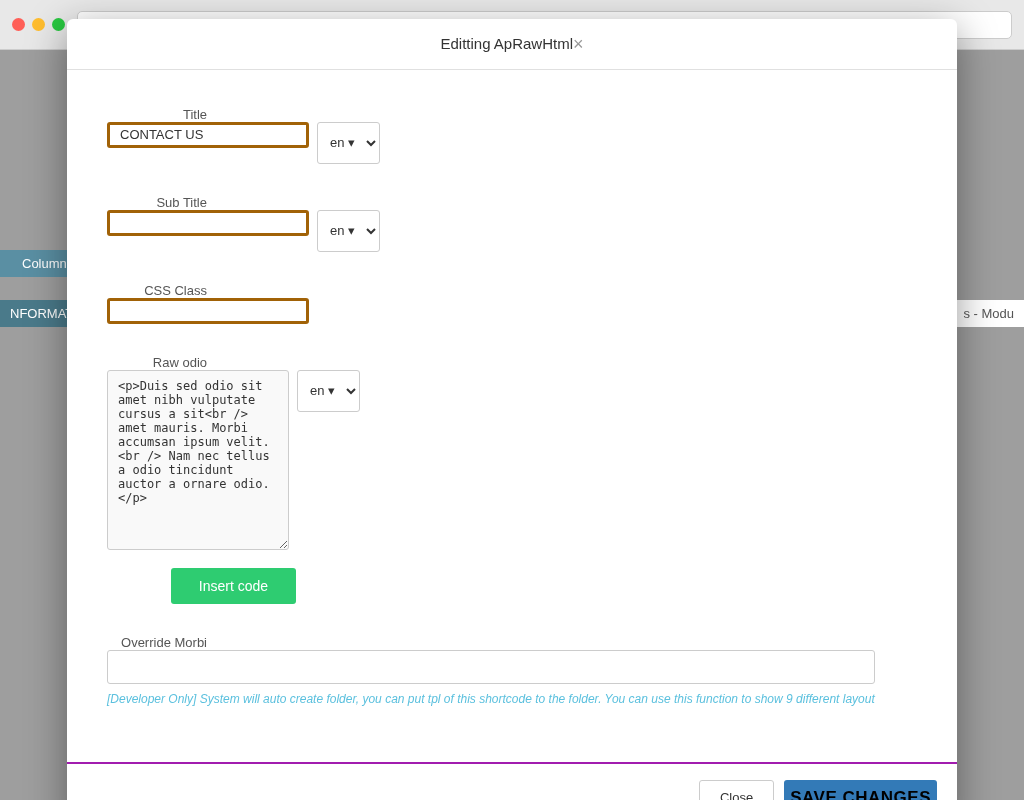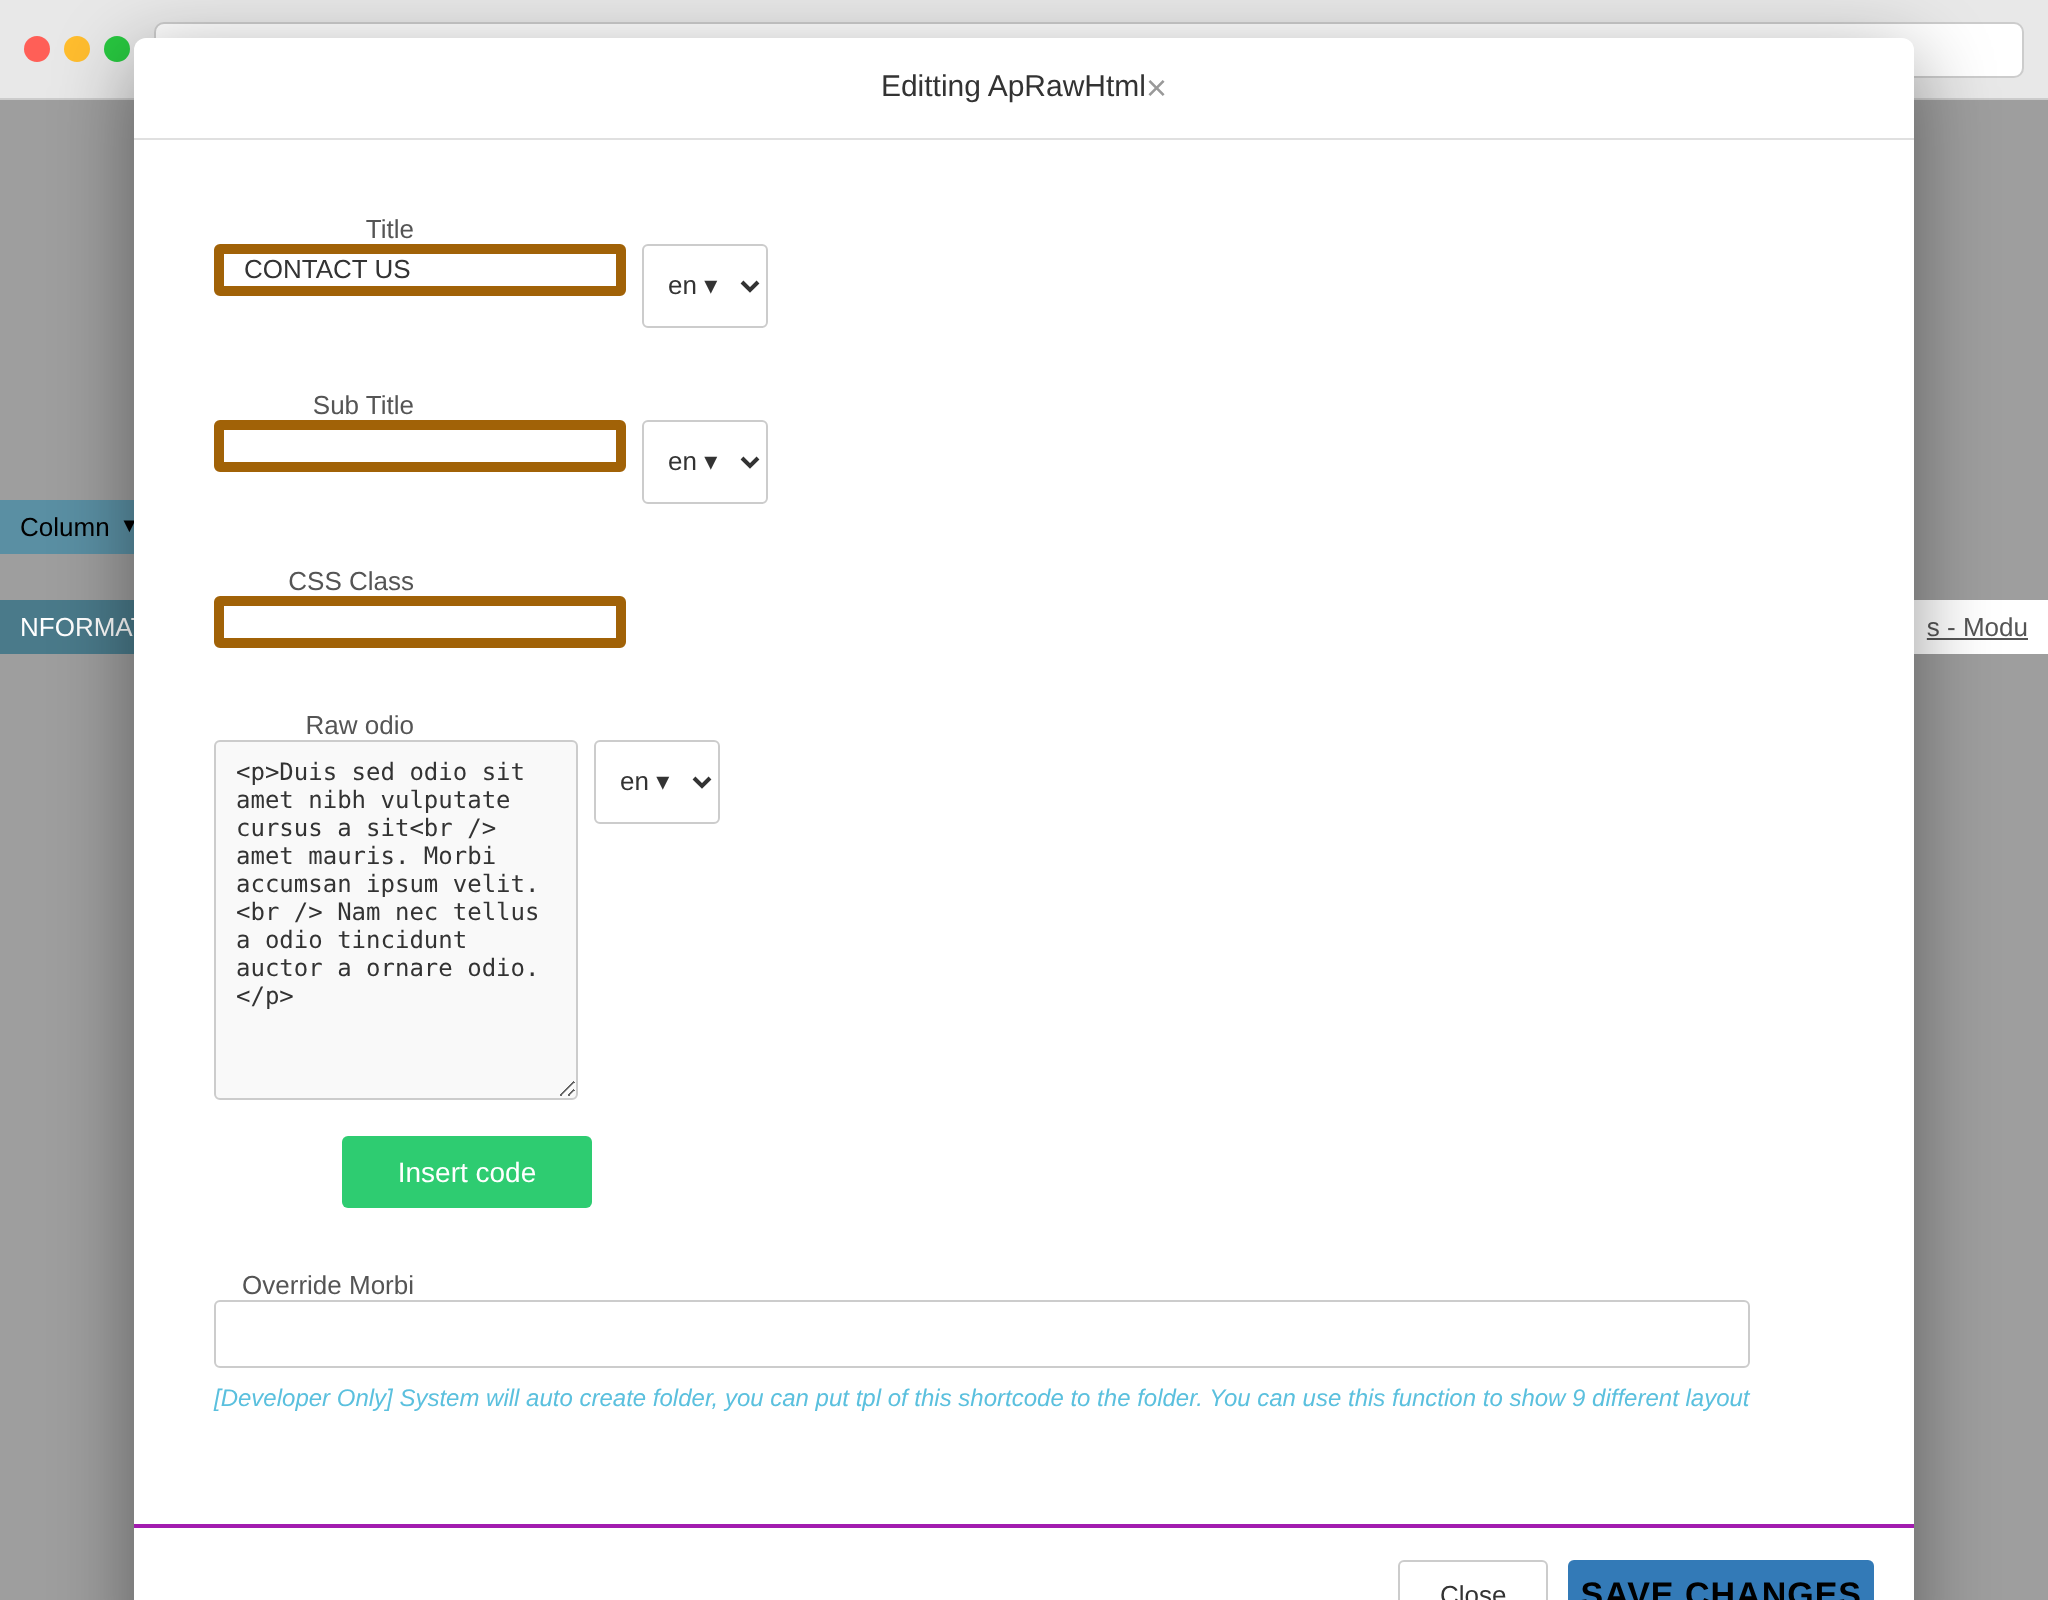--- a/index.html
+++ b/index.html
@@ -54,22 +54,22 @@
       height: calc(100% - 50px);
       position: relative;
     }
 
     
     .bg-column-btn {
       position: absolute;
       top: 200px;
       left: 0;
       background: #5a8fa3;
-      color: #000000;
-      padding: 6px 10px;
+      color: #ffffff;
+      padding: 6px 22px;
       font-size: 13px;
       border-radius: 0 3px 3px 0;
       display: flex;
       align-items: center;
       gap: 5px;
     }
 
     .bg-informat {
       position: absolute;
       top: 250px;
@@ -81,21 +81,20 @@
     }
 
     .bg-module-text {
       position: absolute;
       top: 250px;
       right: 0;
       color: #555;
       font-size: 13px;
       background: white;
       padding: 6px 10px;
-      text-decoration: underline;
     }
 
     .bg-footer {
       position: absolute;
       bottom: 20px;
       left: 50%;
       transform: translateX(-50%);
       color: #666;
       font-size: 13px;
       letter-spacing: 1px;
@@ -171,21 +170,21 @@
     .form-control-wrap {
       flex: 1;
       display: flex;
       align-items: flex-start;
       gap: 8px;
     }
 
     .form-input {
       flex: 1;
       height: 26px;
-      border: 5px solid #a16207;
+      border: 3px solid #a16207;
       border-radius: 3px;
       padding: 0 10px;
       font-size: 13px;
       color: #333;
       background: white;
       outline: none;
     }
 
     .lang-select {
       height: 42px;

